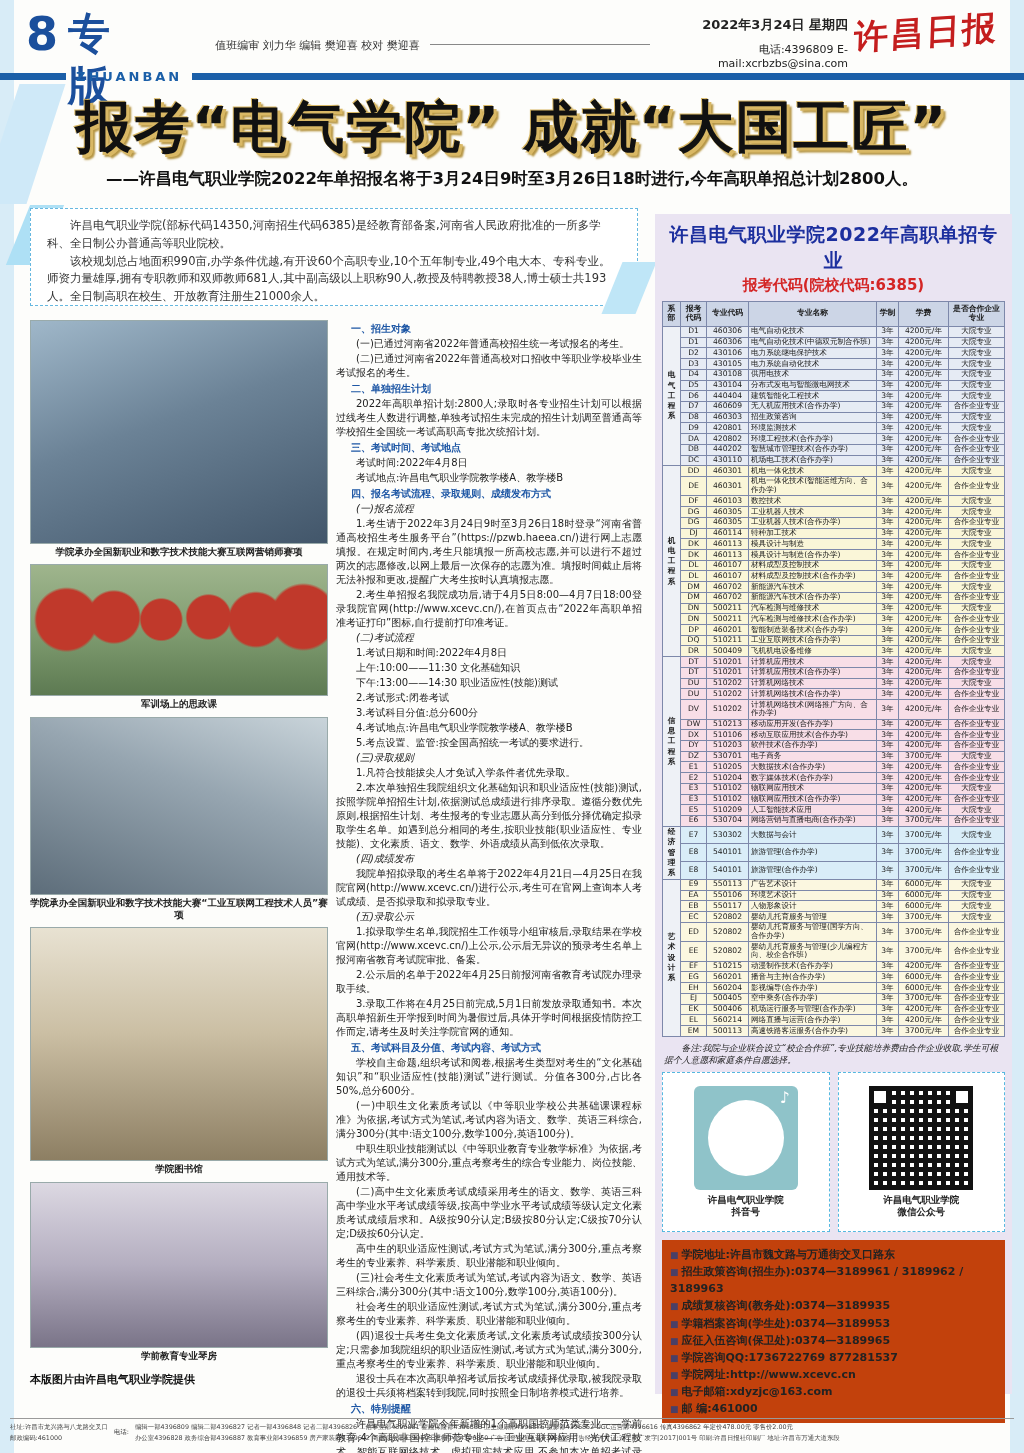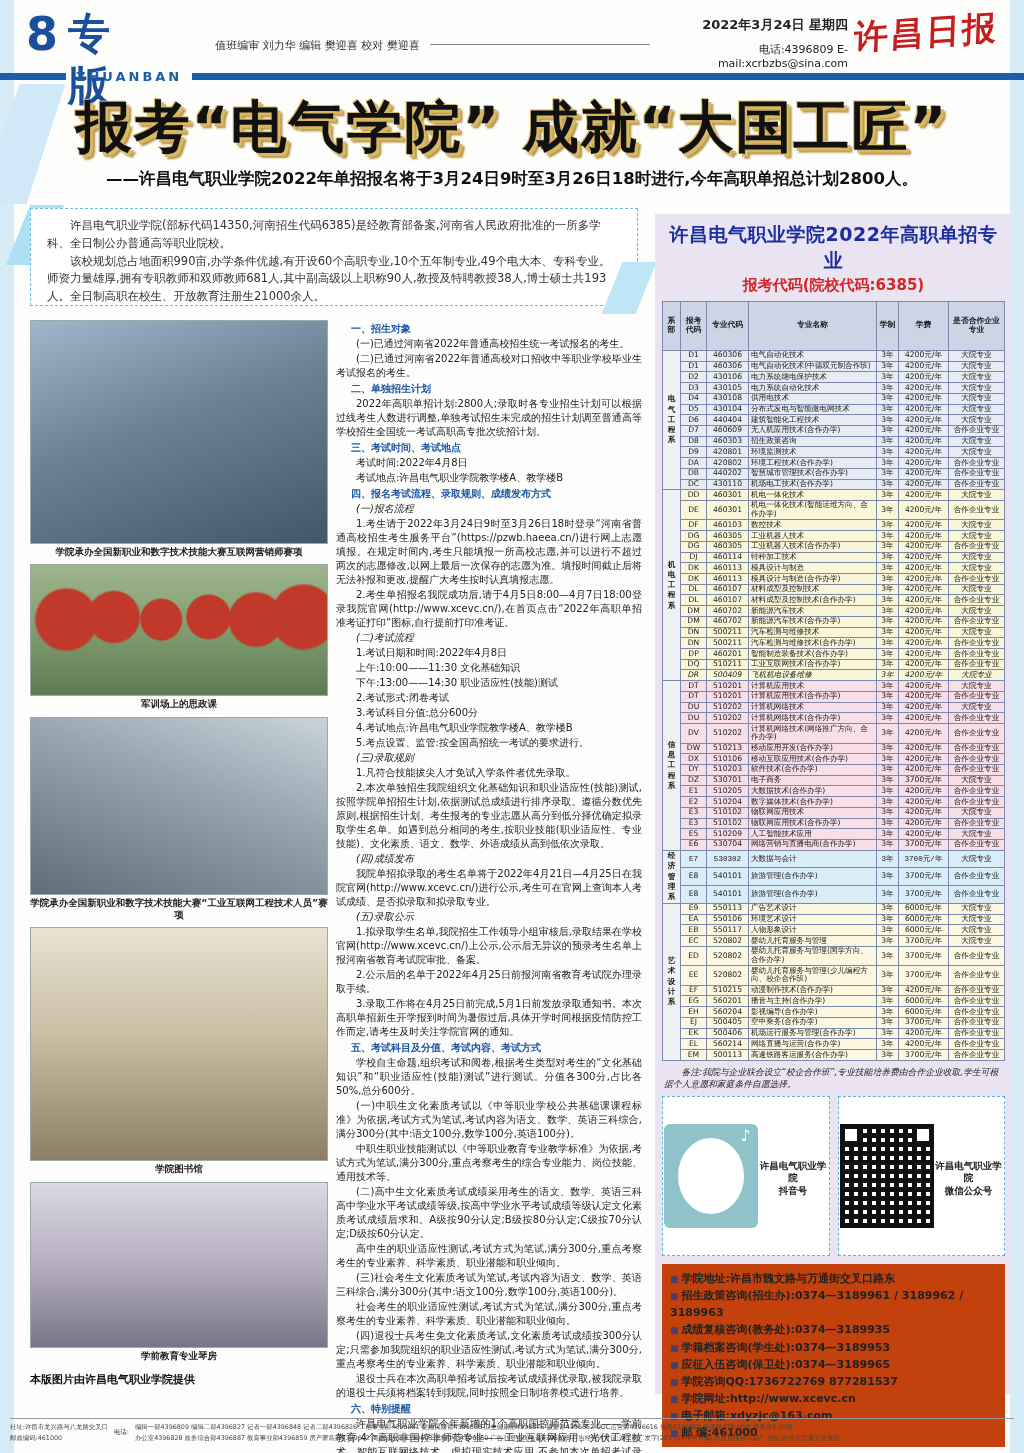--- a/index.html
+++ b/index.html
@@ -70,28 +70,28 @@
   .blk-s{font-style:italic;text-indent:2em;margin:1px 0;color:#222;}
   .blk-p{text-indent:2em;margin:0 0 1px;}
 
   
   .panel{position:absolute;top:214px;left:655px;width:357px;height:1180px;background:#eae4f2;
          box-sizing:border-box;padding:8px 7px;}
   .panel-title{font-size:19px;font-weight:900;color:#1c2f9e;text-align:center;letter-spacing:0.5px;}
   .panel-sub{font-size:15px;font-weight:bold;color:#d42525;text-align:center;margin:2px 0 6px;}
   table.majors{width:100%;border-collapse:collapse;table-layout:fixed;font-size:7.6px;line-height:1.15;}
   table.majors th,table.majors td{border:0.8px solid #7d88aa;padding:0.5px 2px;vertical-align:middle;}
-  table.majors th{background:#ccd5e6;color:#1a1a1a;font-size:7.8px;font-weight:bold;text-align:center;padding:15px 1px;}
+  table.majors th{background:#ccd5e6;color:#1a1a1a;font-size:7.8px;font-weight:bold;text-align:center;padding:3px 1px;}
   td.dept{font-weight:bold;text-align:center;background:#eef1f6;word-break:break-all;line-height:1.35;}
   td.c{text-align:center;}
   td.name{text-align:left;}
   .note{font-size:8.8px;font-style:italic;color:#222;margin:5px 2px 6px;line-height:1.4;text-indent:2em;}
   .qr-row{display:flex;gap:8px;margin:2px 0 8px;}
   .qr-box{flex:1;border:1.5px dashed #55b8e0;background:#fff;height:160px;display:flex;
-          flex-direction:row;align-items:center;justify-content:center;padding:1px;box-sizing:border-box;}
+          flex-direction:column;align-items:center;justify-content:center;padding:1px;box-sizing:border-box;}
   .qr-douyin{width:104px;height:104px;background:#8fc3c9;border-radius:6px;position:relative;}
   .qr-douyin::before{content:"";position:absolute;inset:14px;background:#fff;border-radius:50%;}
   .qr-douyin::after{content:"♪";position:absolute;right:8px;top:2px;color:#fff;font-size:16px;font-weight:bold;}
   .qr-wechat{width:104px;height:104px;background:
        repeating-linear-gradient(0deg,#111 0 5px,transparent 5px 9px),
        repeating-linear-gradient(90deg,#111 0 5px,#fff 5px 9px);position:relative;}
   .qr-wechat::before,.qr-wechat::after{content:"";position:absolute;width:22px;height:22px;
        background:#fff;border:5px solid #111;box-sizing:border-box;}
   .qr-wechat::before{left:0;top:0;}
   .qr-wechat::after{right:0;top:0;}
@@ -462,21 +462,21 @@
             <td class="c">合作企业专业</td>
           </tr>
           <tr style="background: rgb(250, 246, 216);">
             <td class="c">DQ</td>
             <td class="c">510211</td>
             <td class="name">工业互联网技术(合作办学)</td>
             <td class="c">3年</td>
             <td class="c">4200元/年</td>
             <td class="c">合作企业专业</td>
           </tr>
-          <tr style="background: rgb(250, 246, 216); font-style: italic;">
+          <tr style="background: rgb(250, 246, 216);">
             <td class="c">DR</td>
             <td class="c">500409</td>
             <td class="name">飞机机电设备维修</td>
             <td class="c">3年</td>
             <td class="c">4200元/年</td>
             <td class="c">大院专业</td>
           </tr>
           <tr style="background: rgb(248, 222, 231);">
             <td class="dept" rowspan="15">信息工程系</td>
             <td class="c">DT</td>
@@ -591,21 +591,21 @@
             <td class="c">大院专业</td>
           </tr>
           <tr style="background: rgb(248, 222, 231);">
             <td class="c">E6</td>
             <td class="c">530704</td>
             <td class="name">网络营销与直播电商(合作办学)</td>
             <td class="c">3年</td>
             <td class="c">3700元/年</td>
             <td class="c">合作企业专业</td>
           </tr>
-          <tr style="background: rgb(217, 237, 248); font-family: Liberation Mono, monospace;">
+          <tr style="background: rgb(217, 237, 248);">
             <td class="dept" rowspan="3">经济管理系</td>
             <td class="c">E7</td>
             <td class="c">530302</td>
             <td class="name">大数据与会计</td>
             <td class="c">3年</td>
             <td class="c">3700元/年</td>
             <td class="c">大院专业</td>
           </tr>
           <tr style="background: rgb(217, 237, 248);">
             <td class="c">E8</td>

